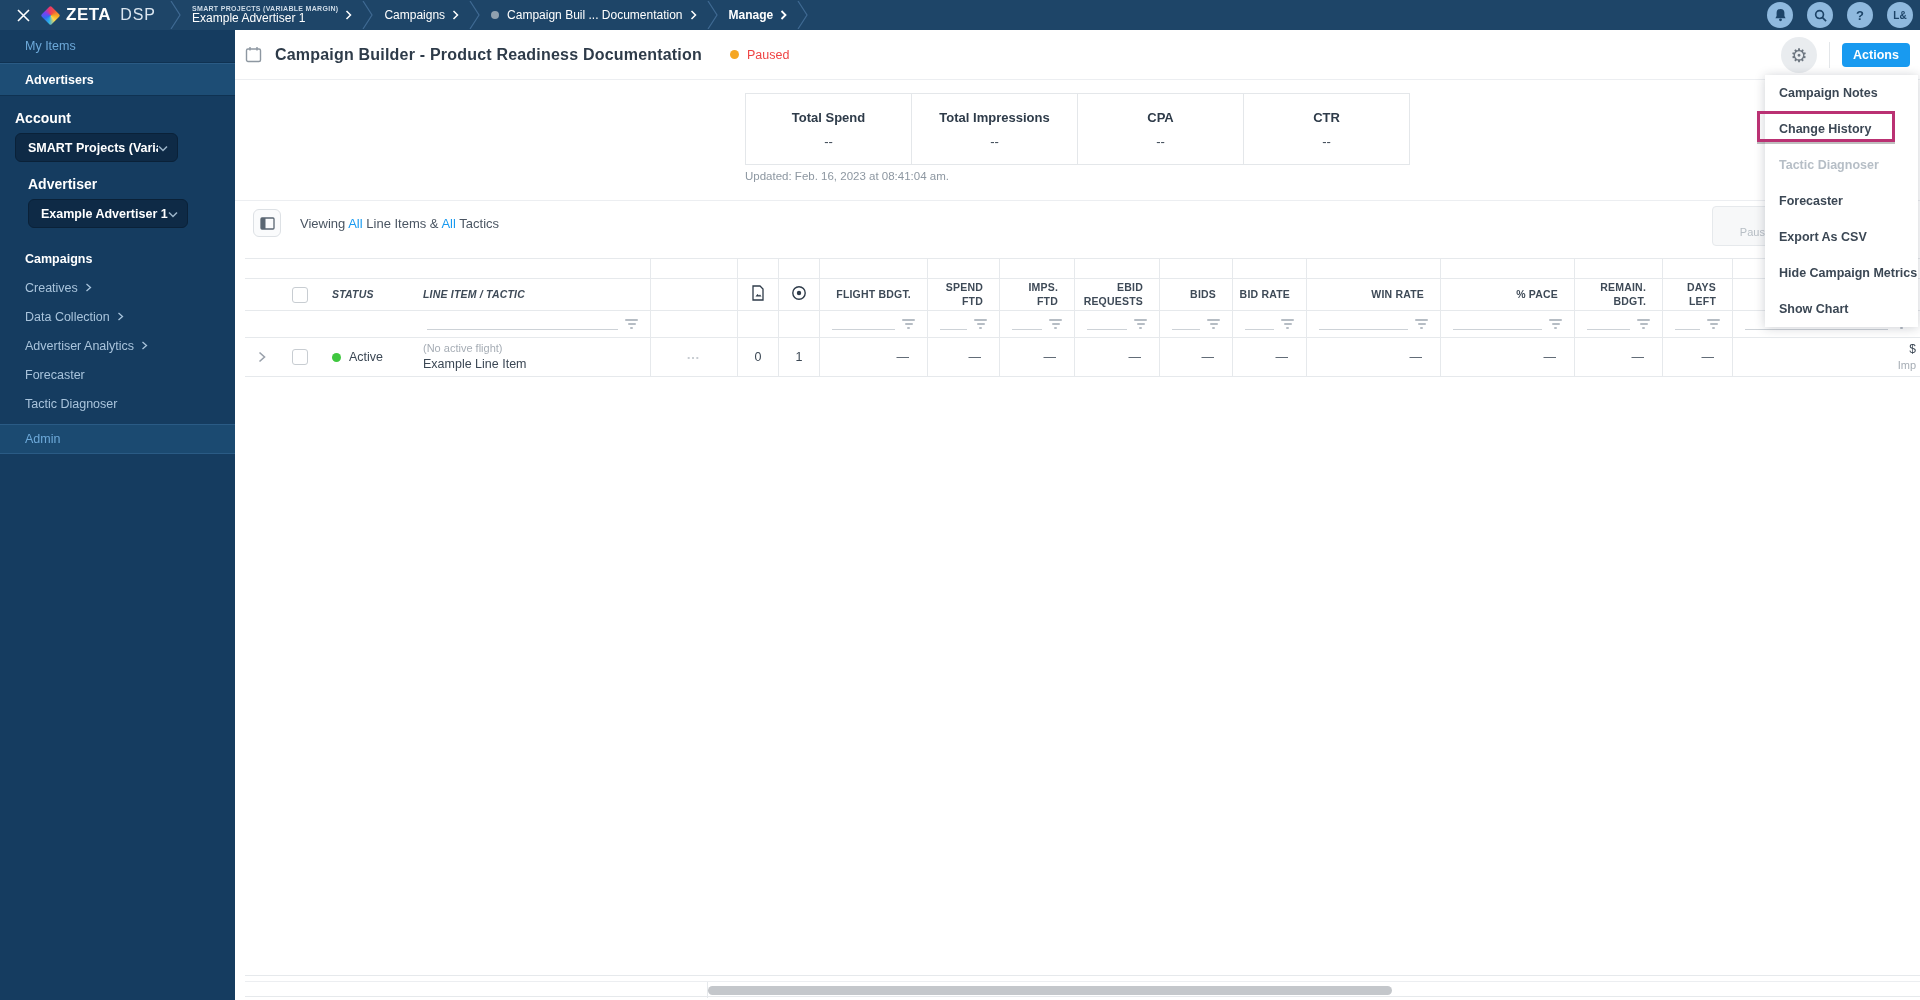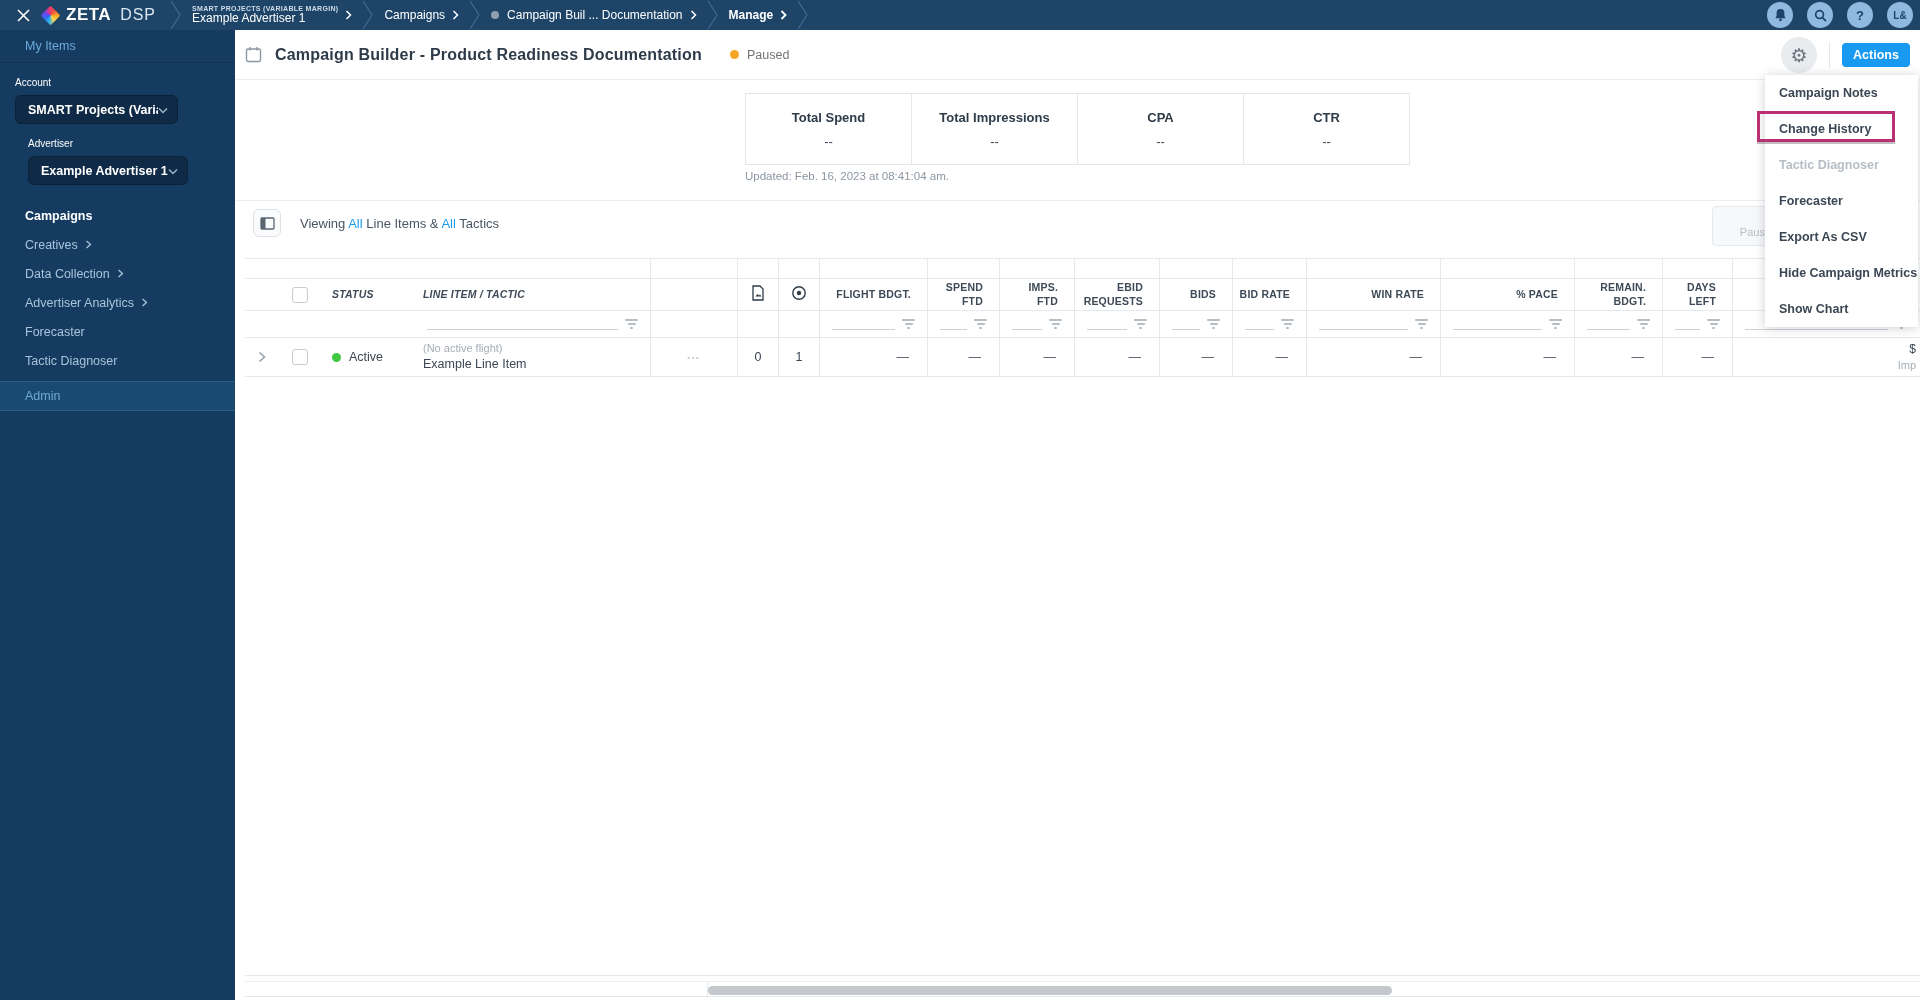--- a/index.html
+++ b/index.html
@@ -25,36 +25,36 @@
   .top-icons { position:absolute; right:7px; top:2px; display:flex; gap:14px; }
   .circle-btn { width:26px; height:26px; border-radius:50%; background:#8fb9de; color:#1d4468; display:flex; align-items:center; justify-content:center; cursor:pointer; font-weight:bold; }
   .circle-btn.help { font-size:13px; }
   .circle-btn.avatar { font-size:10px; letter-spacing:.2px; }
 
   
   .sidebar { position:absolute; left:0; top:30px; width:235px; height:970px; background:#153c60; z-index:40; }
   .side-row { height:33px; display:flex; align-items:center; padding-left:25px; font-size:12.5px; cursor:pointer; }
   .side-myitems { color:#6da9d9; border-bottom:1px solid #0f3252; }
   .side-band { background:#1d4d75; color:#fff; font-weight:bold; border-top:1px solid #2a5b85; border-bottom:1px solid #0f3252; }
-  .side-label { color:#fff; font-weight:normal; font-size:10px; margin:14px 4px 7px 15px; }
+  .side-label { color:#fff; font-weight:bold; font-size:14px; margin:14px 4px 7px 15px; }
   .side-label.indent { margin-left:28px; }
   .side-select { background:#0e2a46; border:1px solid #0a2138; border-radius:6px; height:29px; display:flex; align-items:center; justify-content:space-between; color:#fff; font-size:12.5px; font-weight:bold; padding:0 9px 0 12px; cursor:pointer; margin-left:15px; width:163px; white-space:nowrap; overflow:hidden; }
   .side-select.indent { margin-left:28px; width:160px; }
   .side-select .val { overflow:hidden; text-overflow:clip; white-space:nowrap; }
   .side-nav { margin-top:16px; }
   .nav-item { height:29px; display:flex; align-items:center; gap:7px; padding-left:25px; font-size:12.5px; color:#a9c4dc; cursor:pointer; }
   .nav-item.active { color:#fff; font-weight:bold; }
   .side-admin { margin-top:6px; background:#1b4a71; color:#6da9d9; border-top:1px solid #2a5b85; border-bottom:1px solid #2a5b85; height:30px; display:flex; align-items:center; padding-left:25px; font-size:12.5px; cursor:pointer; }
 
   
   .main { position:absolute; left:235px; top:30px; width:1685px; height:970px; background:#fff; }
   .main-header { position:absolute; left:0; top:0; width:100%; height:50px; border-bottom:1px solid #eceef1; display:flex; align-items:center; }
   .cal-icon { margin-left:10px; display:flex; }
   .page-title { font-size:16px; font-weight:bold; color:#2e3b49; margin-left:13px; letter-spacing:.2px; }
-  .status-pill { display:flex; align-items:center; gap:8px; margin-left:28px; font-size:12.5px; color:#737373; }
+  .status-pill { display:flex; align-items:center; gap:8px; margin-left:28px; font-size:12.5px; color:#ef4444; }
   .dot { width:9px; height:9px; border-radius:50%; }
   .dot.orange { background:#f5a623; }
   .dot.green { background:#3fc73f; }
   .header-right { position:absolute; right:10px; top:0; height:50px; display:flex; align-items:center; gap:12px; }
   .gear-btn { width:36px; height:36px; border-radius:50%; background:#e9ecef; color:#6d7680; font-size:19px; display:flex; align-items:center; justify-content:center; cursor:pointer; }
   .vdiv { width:1px; height:26px; background:#e3e6e9; }
   .actions-btn { background:#189af0; color:#fff; border:none; border-radius:4px; font-family:"Liberation Sans", sans-serif; font-size:12.5px; font-weight:bold; width:68px; height:24px; cursor:pointer; }
 
   
   .metrics-panel { position:absolute; left:510px; top:63px; width:665px; height:72px; border:1px solid #e4e7ea; display:flex; }
@@ -202,20 +202,21 @@
           <path d="M9.2 9.2L13 13" stroke="#1d4468" stroke-width="1.8"></path>
         </svg>
     </span>
     <span class="circle-btn help">?</span>
     <span class="circle-btn avatar">L&amp;</span>
   </div>
 </div>
 
 <div class="sidebar">
   <div class="side-row side-myitems">My Items</div>
+  <div class="side-row side-band">Advertisers</div>
   <div class="side-label">Account</div>
   <div class="side-select">
     <span class="val">SMART Projects (Variable M</span>
     <span><svg width="10" height="7" viewBox="0 0 10 7">
           <path d="M1 1.5l4 4 4-4" stroke="#9db5ca" stroke-width="1.5" fill="none"></path>
         </svg></span>
   </div>
   <div class="side-label indent">Advertiser</div>
   <div class="side-select indent">
     <span class="val">Example Advertiser 1</span>

